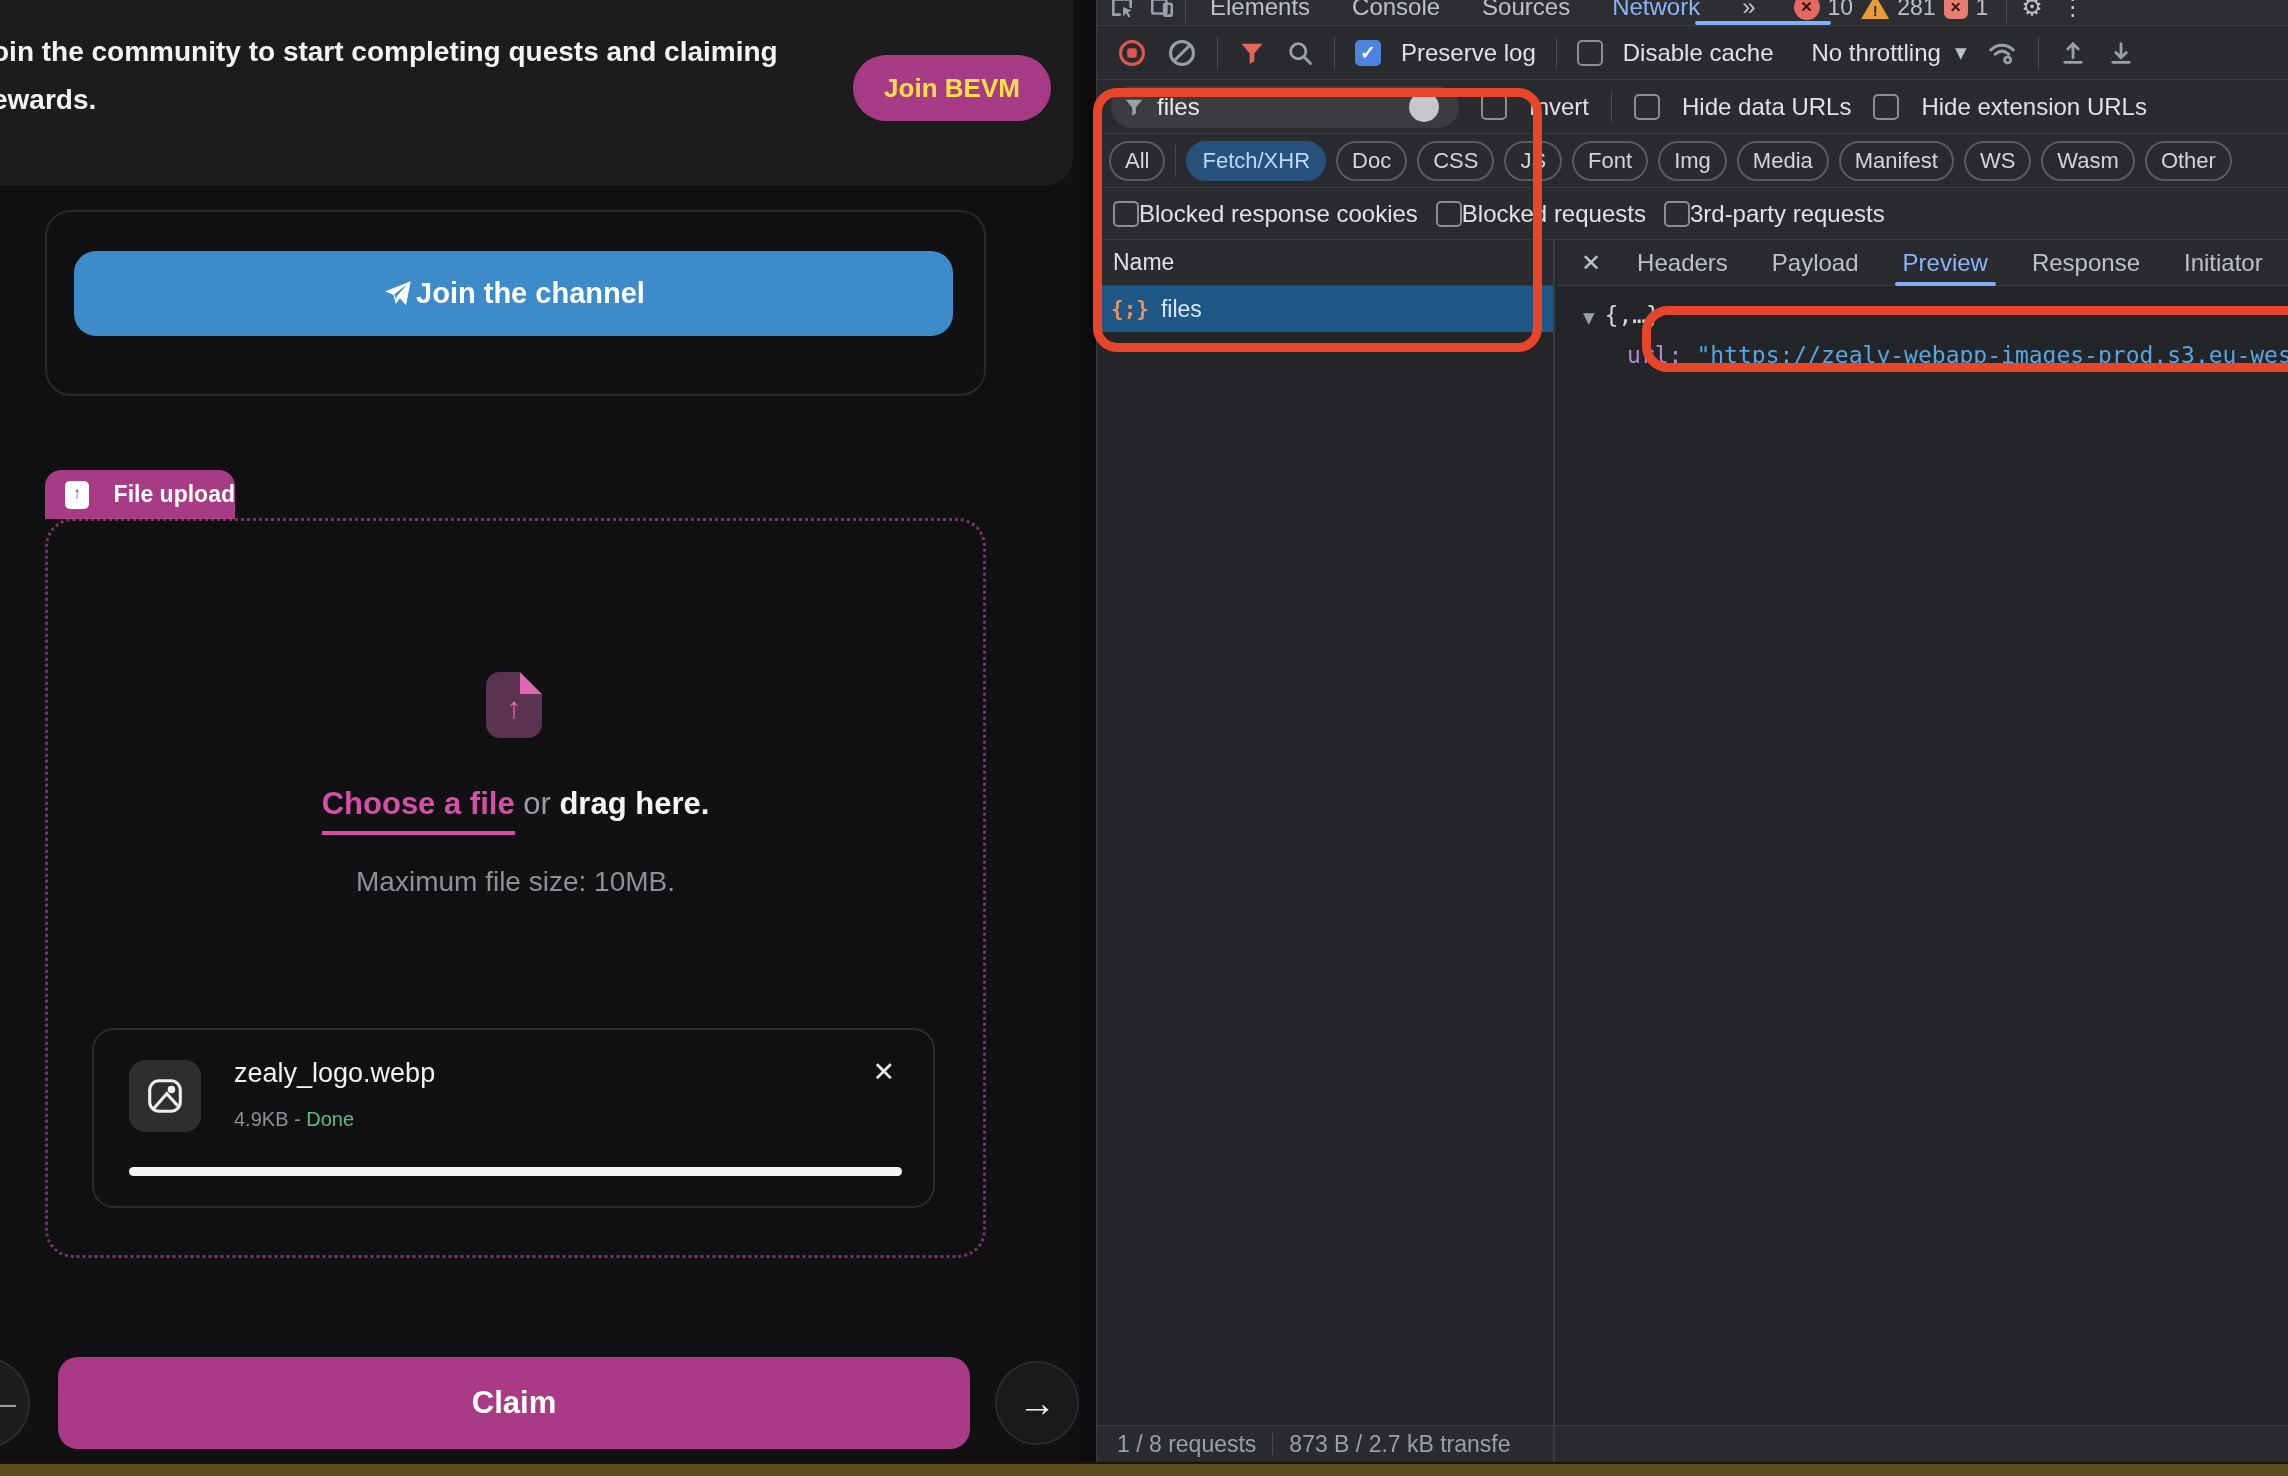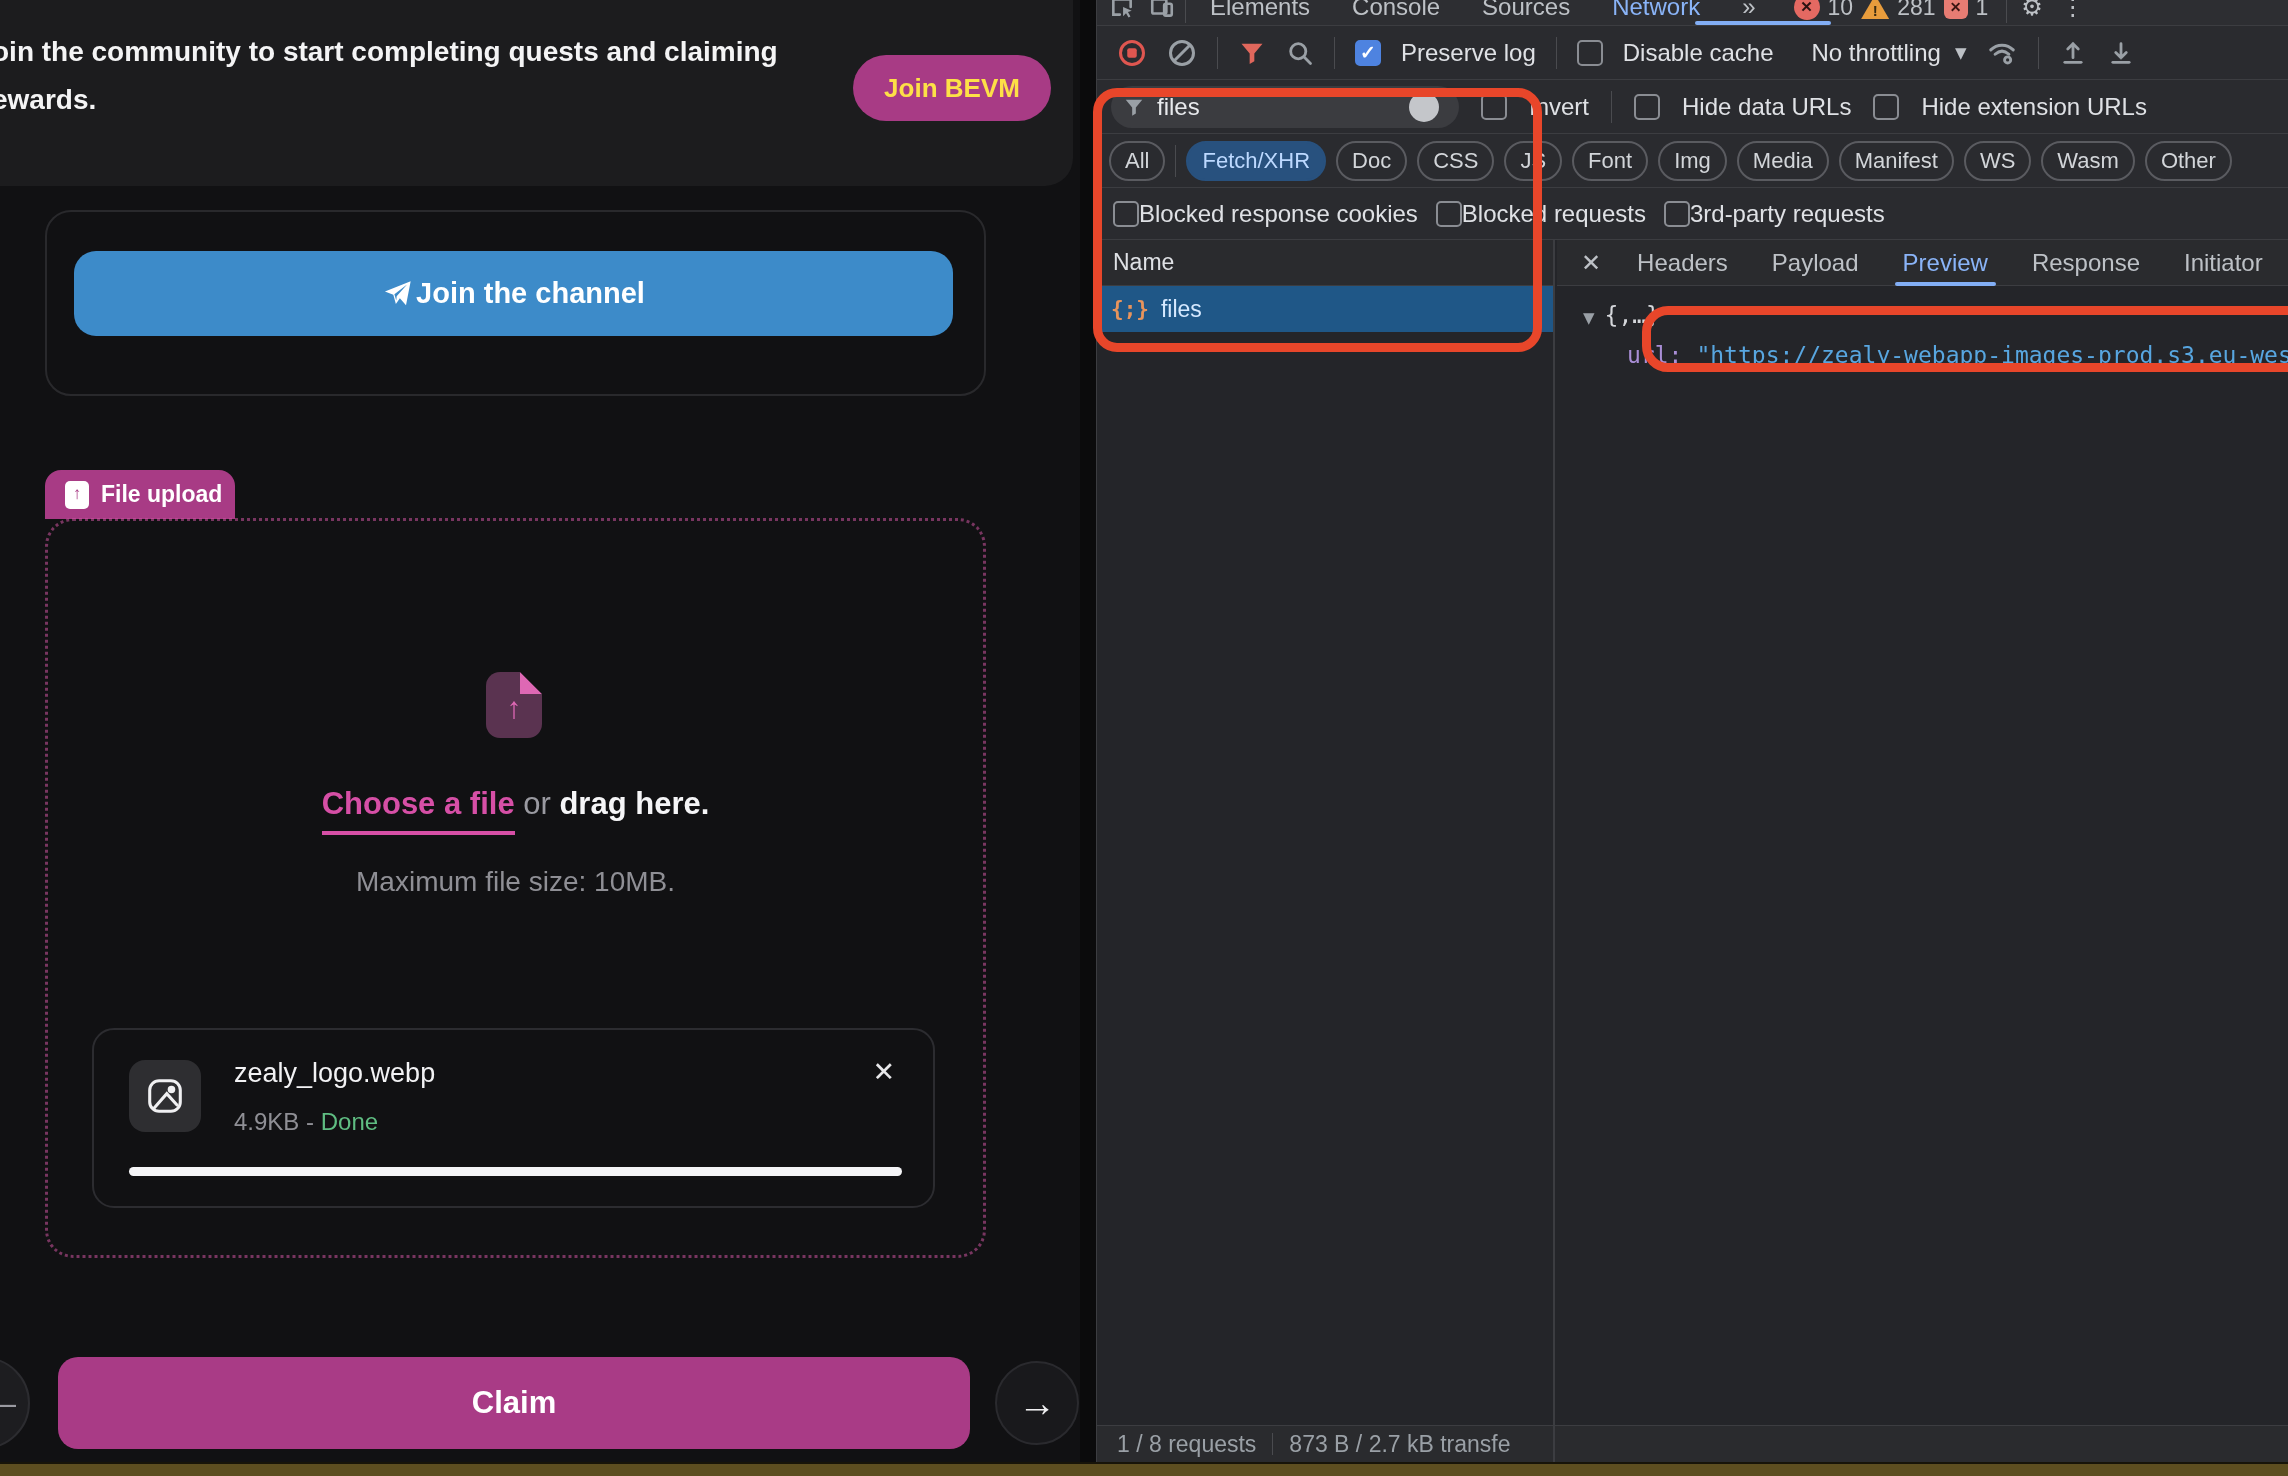--- a/index.html
+++ b/index.html
@@ -13,21 +13,21 @@
   .banner-text{position:absolute;left:-8px;top:28px;font-size:28px;font-weight:700;color:#f4f4f5;line-height:48px;}
   .join-bevm{position:absolute;left:853px;top:55px;width:198px;height:66px;border-radius:33px;background:#a83b85;
     color:#fde047;font-size:26px;font-weight:700;display:flex;align-items:center;justify-content:center;cursor:pointer;}
 
   .quest-card{position:absolute;left:45px;top:210px;width:941px;height:186px;border:2px solid #29292c;border-radius:26px;}
   .tg-btn{position:absolute;left:74px;top:251px;width:879px;height:85px;border-radius:22px;background:#3d8bc9;
     display:flex;align-items:center;justify-content:center;gap:2px;color:#fff;font-size:29px;font-weight:700;cursor:pointer;}
   .tg-plane{width:32px;height:32px;}
 
   .upload-badge{position:absolute;left:45px;top:470px;width:190px;height:49px;background:#a83b85;
-    border-radius:16px 16px 0 0;display:flex;align-items:center;gap:12px;padding-left:20px;font-size:23px;font-weight:700;color:#fff;}
+    border-radius:16px 16px 0 0;display:flex;align-items:center;gap:12px;padding-left:20px;font-size:23px;font-weight:700;color:#fff;justify-content:space-between;}
   .badge-doc{width:24px;height:28px;background:#fff;border-radius:5px;position:relative;}
   .badge-doc::after{content:"↑";position:absolute;left:0;right:0;top:3px;text-align:center;color:#a83b85;font-size:17px;font-weight:700;}
 
   .upload-box{position:absolute;left:45px;top:518px;width:941px;height:740px;
     border:3px dotted rgba(206,85,160,.55);border-radius:28px;}
 
   .upl-icon{position:absolute;left:486px;top:672px;width:56px;height:66px;background:#5a3350;border-radius:14px;
     clip-path:polygon(0 0,calc(100% - 22px) 0,100% 22px,100% 100%,0 100%);display:flex;align-items:center;justify-content:center;}
   .upl-fold{position:absolute;right:0;top:0;width:22px;height:22px;background:#de68b4;
     clip-path:polygon(0 0,0 100%,100% 100%);}
@@ -35,21 +35,21 @@
 
   .choose-line{position:absolute;left:45px;top:786px;width:941px;text-align:center;font-size:31px;font-weight:700;color:#f5f5f7;}
   .choose-link{color:#d64fa6;border-bottom:4px solid #d64fa6;padding-bottom:10px;cursor:pointer;}
   .choose-or{color:#9a9aa1;font-weight:400;}
   .max-size{position:absolute;left:45px;top:866px;width:941px;text-align:center;font-size:28px;color:#8f8f95;}
 
   .file-card{position:absolute;left:92px;top:1028px;width:843px;height:180px;border:2px solid #2c2c30;border-radius:22px;background:#111113;}
   .thumb{position:absolute;left:35px;top:30px;width:72px;height:72px;border-radius:16px;background:#2e2e31;
     display:flex;align-items:center;justify-content:center;}
   .fname{position:absolute;left:140px;top:28px;font-size:27px;color:#f2f2f4;}
-  .fsize{position:absolute;left:140px;top:78px;font-size:24px;color:#8f8f95;}
+  .fsize{position:absolute;left:140px;top:78px;font-size:20px;color:#8f8f95;}
   .done{color:#5fbd82;}
   .fclose{position:absolute;right:38px;top:26px;font-size:27px;color:#e8e8ea;cursor:pointer;}
   .progress{position:absolute;left:35px;bottom:30px;width:773px;height:9px;background:#f5f5f7;border-radius:5px;}
 
   .prev-btn{position:absolute;left:-62px;top:1357px;width:92px;height:92px;border-radius:50%;background:#1d1d20;
     border:2px solid #2c2c30;color:#9a9aa1;display:flex;align-items:center;justify-content:flex-end;padding-right:12px;font-size:32px;cursor:pointer;}
   .claim-btn{position:absolute;left:58px;top:1357px;width:912px;height:92px;border-radius:20px;background:#a93b86;
     display:flex;align-items:center;justify-content:center;font-size:31px;font-weight:700;color:#fff;cursor:pointer;}
   .next-btn{position:absolute;left:995px;top:1361px;width:84px;height:84px;border-radius:50%;background:#19191c;
     border:2px solid #2a2a2e;display:flex;align-items:center;justify-content:center;font-size:38px;color:#f0f0f2;cursor:pointer;}

